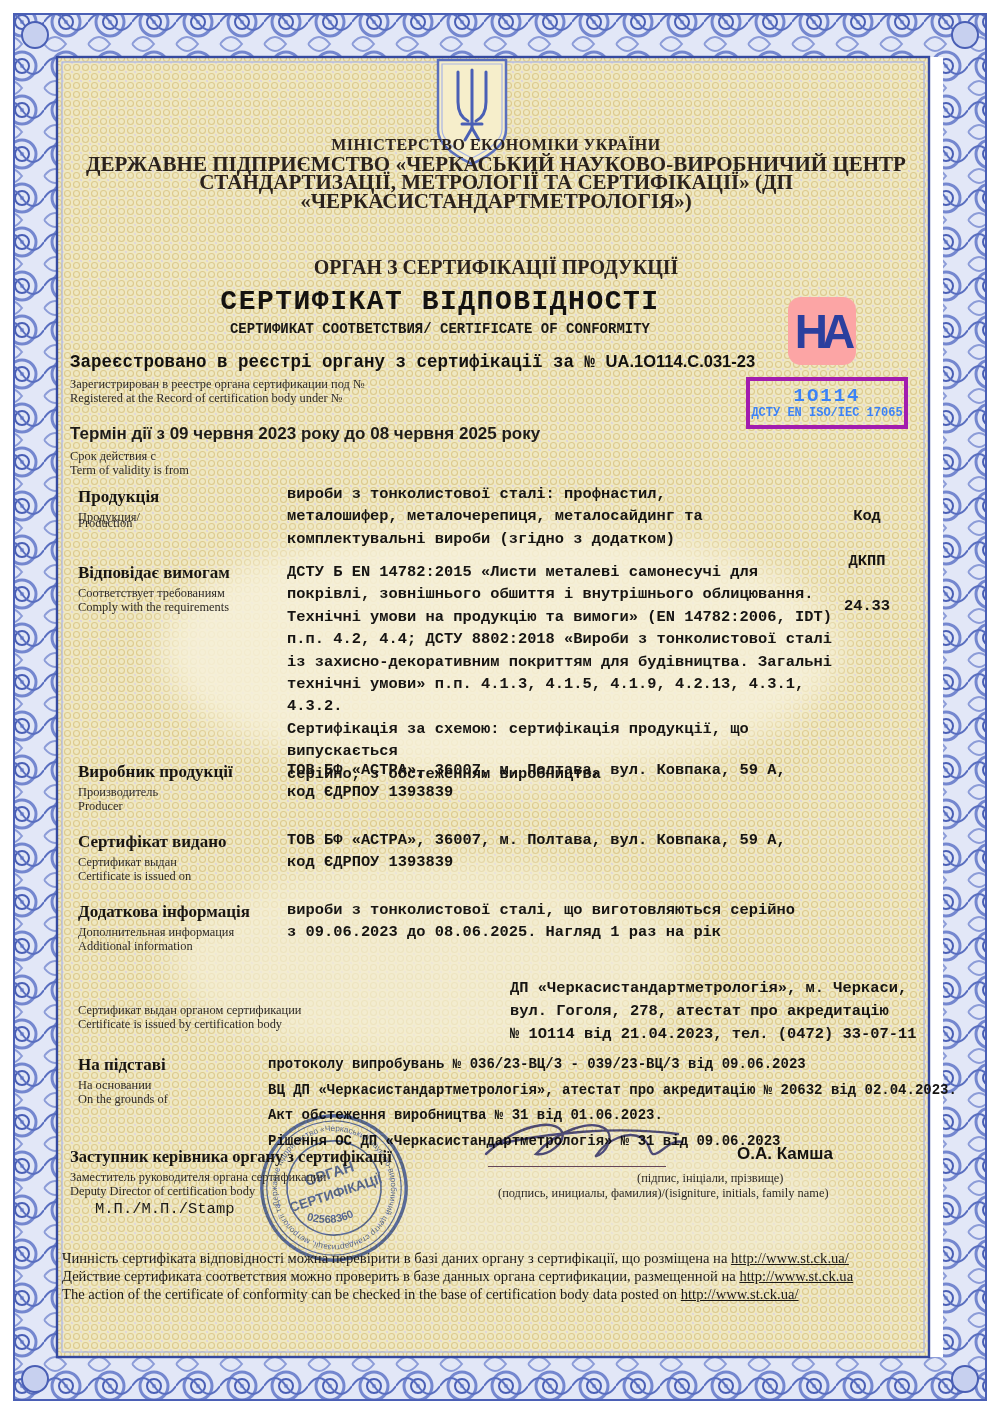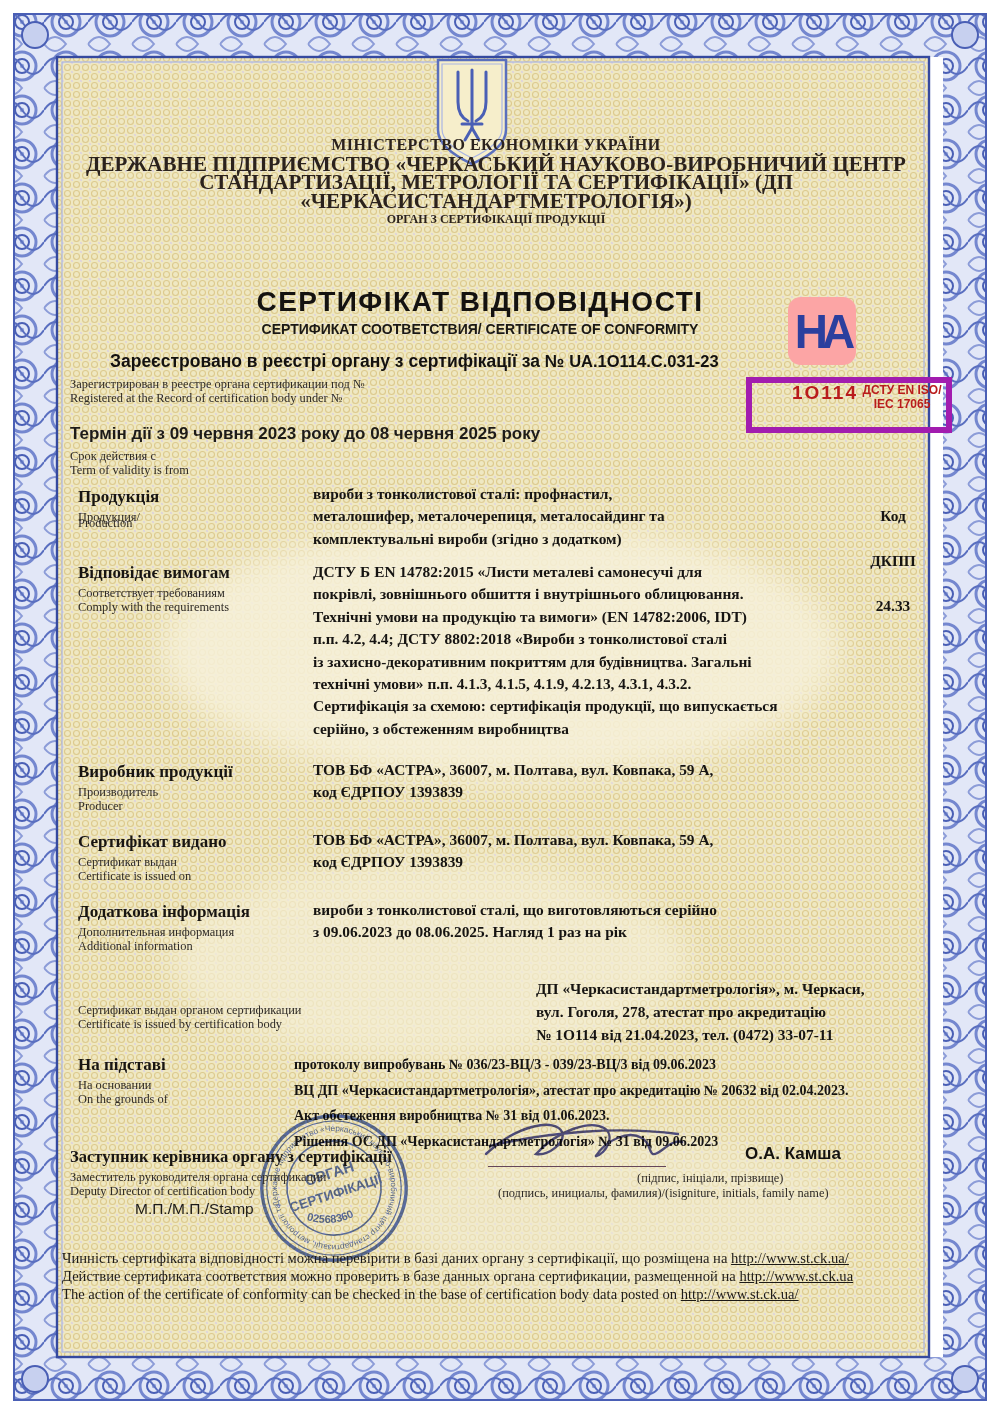--- a/index.html
+++ b/index.html
@@ -1,39 +1,39 @@
 <!DOCTYPE html>
 <html><head>
 <meta charset="utf-8">
 <style>
   html,body{margin:0;padding:0;background:#ffffff;}
   #page{position:relative;width:1000px;height:1414px;background:#ffffff;overflow:hidden;
         font-family:"Liberation Serif",serif;color:#1d1b18;}
   svg.frame{position:absolute;left:0;top:0;}
   .abs{position:absolute;}
   .ctr{text-align:center;}
-  .serif{font-family:Liberation Sans, sans-serif;padding-left:40px;}
+  .serif{font-family:Liberation Mono, monospace;}
   .sans{font-family:"Liberation Sans",sans-serif;}
   .b{font-weight:bold;}
   .ministry{left:60px;top:136px;width:872px;line-height:18.5px;font-weight:bold;color:#2b221d;}
   .ministry .l1{font-size:16px;letter-spacing:.5px;}
   .ministry .l2,.ministry .l3{font-size:21px;}
-  .ministry .l4{font-size:12px;}
+  .ministry .l4{font-size:20px;margin-top:48px;}
   .doc-title{left:60px;top:286px;width:760px;font-size:28px;font-weight:bold;letter-spacing:1.5px;color:#141210;}
   .doc-sub{left:60px;top:321px;width:760px;font-size:14px;font-weight:bold;color:#1a1815;}
   .reg-line{left:70px;top:351px;font-size:17.5px;font-weight:bold;color:#131110;}
   .reg-num{font-family:"Liberation Sans",sans-serif;font-size:16.5px;}
   .sub-s{font-size:12.4px;color:#2e2a26;line-height:14px;}
   .validity{left:70px;top:424px;font-size:17px;}
   .sec-label{font-size:17px;font-weight:bold;color:#181512;font-family:"Liberation Serif",serif;}
-  .value{font-family:Liberation Serif, serif;font-weight:bold;font-size:15.4px;
-         line-height:22.4px;color:#161412;white-space:pre-line;margin-left:26px;}
+  .value{font-family:Liberation Mono, monospace;font-weight:bold;font-size:15.4px;
+         line-height:22.4px;color:#161412;white-space:pre-line;}
   .code-col{line-height:22.4px;text-align:center;}
-  .accr-box{left:746px;top:377px;width:154px;height:44px;border:6px solid #a21caf;
-            display:flex;flex-direction:row;justify-content:center;color:#b91c1c;}
+  .accr-box{left:746px;top:377px;width:154px;height:44px;border:4px solid #a21caf;
+            display:flex;flex-direction:column;justify-content:center;color:#3b82f6;}
   .accr-num{font-size:19px;font-weight:bold;line-height:20px;letter-spacing:2px;}
   .accr-std{font-size:12px;font-weight:bold;line-height:14px;}
   .logo{left:788px;top:297px;width:68px;height:68px;background:#fca5a5;border-radius:13px;
         display:flex;align-items:center;justify-content:center;}
   .logo span{font-family:"Liberation Sans",sans-serif;font-weight:bold;font-size:46px;
              color:#2b3f9e;letter-spacing:-6px;transform:scaleY(1.05);}
   .sig-line{left:488px;top:1166px;width:178px;border-top:1.6px solid #64465a;}
   .cap{font-size:12.4px;color:#2e2a26;}
   .footer-line{font-size:14.6px;color:#1d1a17;}
   .footer-line .url{text-decoration:underline;}
@@ -209,21 +209,21 @@
   <div class="abs serif" style="left:95px;top:1200px;font-size:15.5px;">М.П./М.П./Stamp</div>
 
   <svg class="abs sig-svg" style="left:478px;top:1112px;" width="210" height="60" viewBox="0 0 210 60">
     <g fill="none" stroke="#41418f" stroke-width="2.4" stroke-linecap="round" opacity="0.9">
       <path d="M8 42 C40 12 78 6 84 20 C88 31 70 44 58 42 C80 18 112 8 126 16 C138 23 128 42 118 44"></path>
       <path d="M118 44 C128 28 150 18 164 26 C176 33 168 50 184 38 C192 32 198 28 204 30"></path>
       <path d="M12 34 C70 20 140 14 200 22"></path>
     </g>
   </svg>
   <div class="abs sig-line"></div>
-  <div class="abs sans b" style="left:737px;top:1144px;font-size:17px;color:#14120f;margin-left:8px;">О.А. Камша</div>
+  <div class="abs sans b" style="left:737px;top:1144px;font-size:17px;color:#14120f;">О.А. Камша</div>
   <div class="abs cap" style="left:637px;top:1171px;">(підпис, ініціали, прізвище)</div>
   <div class="abs cap" style="left:498px;top:1186px;width:440px;">(подпись, инициалы, фамилия)/(isigniture, initials, family name)</div>
 
   <div class="abs footer-line" style="left:62px;top:1250px;width:872px;">
     <span>Чинність сертифіката відповідності можна перевірити в базі даних органу з сертифікації, що розміщена на </span><span class="url">http://www.st.ck.ua/</span>
   </div>
   <div class="abs footer-line" style="left:62px;top:1268px;width:872px;">
     <span>Действие сертификата соответствия можно проверить в базе данных органа сертификации, размещенной на </span><span class="url">http://www.st.ck.ua</span>
   </div>
   <div class="abs footer-line" style="left:62px;top:1286px;width:872px;">

